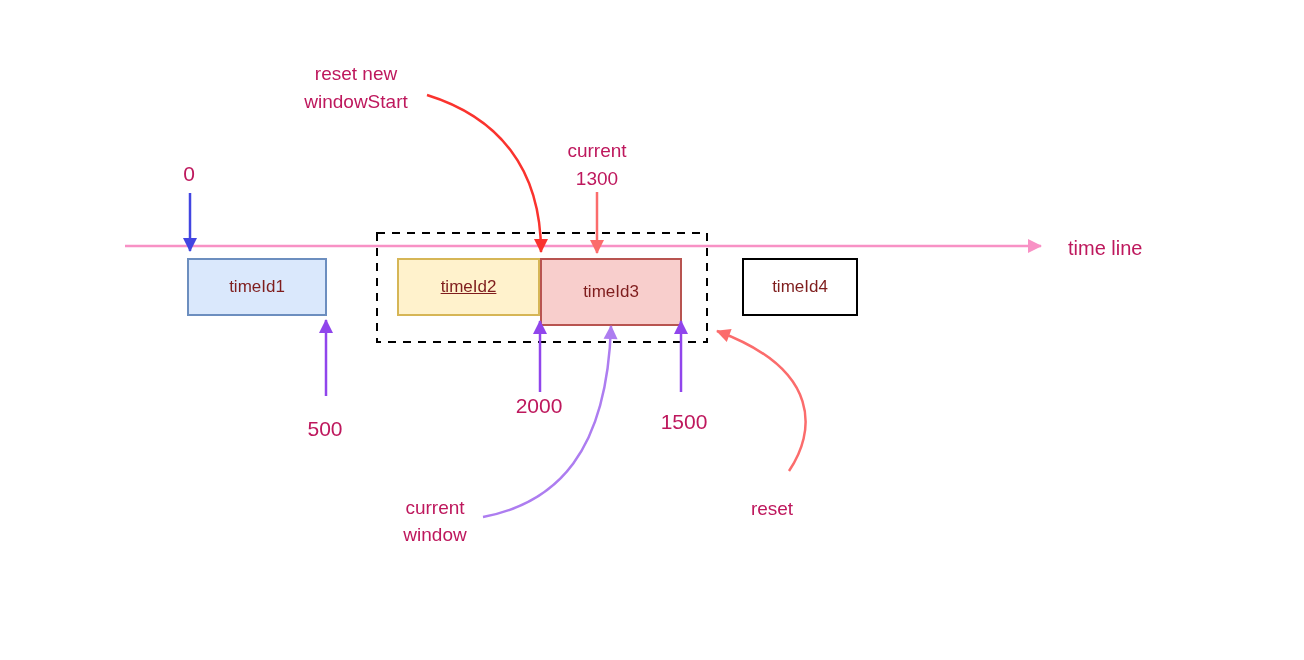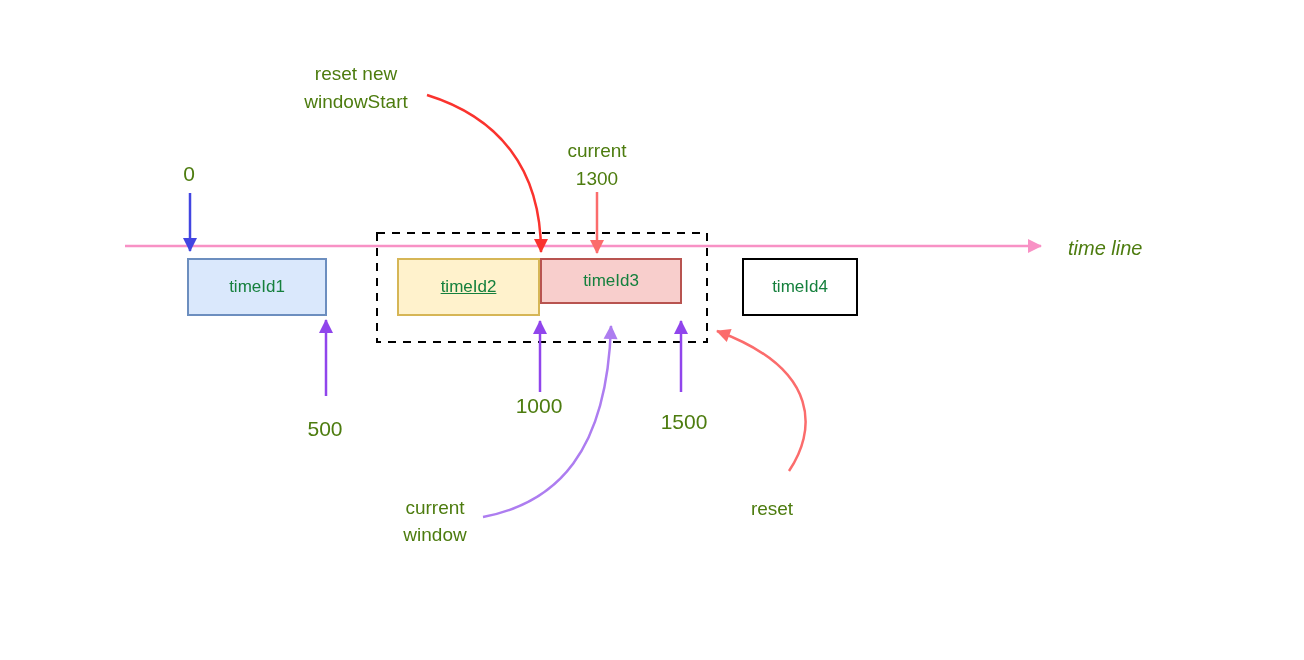--- a/index.html
+++ b/index.html
@@ -16,55 +16,55 @@
     overflow: hidden;
   }
   .box {
     position: absolute;
     box-sizing: border-box;
     border: 2px solid #000;
     display: flex;
     align-items: center;
     justify-content: center;
     font-size: 17px;
-    color: #15803d;
+    color: #7f1d1d;
     z-index: 1;
   }
   .arrows-layer {
     position: absolute;
     left: 0; top: 0;
     width: 1304px; height: 660px;
     z-index: 3;
     pointer-events: none;
   }
   .lbl {
     position: absolute;
-    color: #4d7c0f;
+    color: #be185d;
     text-align: center;
     white-space: pre-line;
     transform: translateX(-50%);
     z-index: 4;
     line-height: 28px;
   }
   .lbl.num { font-size: 21px; }
   .lbl.ann { font-size: 19px; }
-  .lbl.left-align { transform: none; text-align: center; font-style: italic; }
+  .lbl.left-align { transform: none; text-align: center; }
 </style>
 </head>
 <body>
 
 <div class="canvas">
 
   <div class="box" style="left: 187px; top: 258px; width: 140px; height: 58px; background-color: rgb(218, 232, 252); border-color: rgb(108, 142, 191);">
     <span>timeId1</span>
   </div>
   <div class="box" style="left: 397px; top: 258px; width: 143px; height: 58px; background-color: rgb(255, 242, 204); border-color: rgb(214, 182, 86); text-decoration: underline;">
     <span>timeId2</span>
   </div>
-  <div class="box" style="left: 540px; top: 258px; width: 142px; height: 46px; background-color: rgb(248, 206, 204); border-color: rgb(184, 84, 80);">
+  <div class="box" style="left: 540px; top: 258px; width: 142px; height: 68px; background-color: rgb(248, 206, 204); border-color: rgb(184, 84, 80);">
     <span>timeId3</span>
   </div>
   <div class="box" style="left: 742px; top: 258px; width: 116px; height: 58px; background-color: rgb(255, 255, 255); border-color: rgb(0, 0, 0);">
     <span>timeId4</span>
   </div>
 
   <svg class="arrows-layer" width="1304" height="660" viewBox="0 0 1304 660">
     <defs>
       <marker id="ah-pink" markerUnits="userSpaceOnUse" markerWidth="18" markerHeight="18" refX="14" refY="8" orient="auto">
         <path d="M1,1 L15,8 L1,15 Z" fill="#f891c5"></path>
@@ -100,21 +100,21 @@
 
     <path d="M 427 95 C 498 117, 541 168, 541 252" fill="none" stroke-width="2.5" marker-end="url(#ah-red)" stroke="#fa332e"></path>
 
     <path d="M 597 192 L 597 253" fill="none" stroke-width="2.5" marker-end="url(#ah-salmon)" stroke="#fb6c6c"></path>
 
     <path d="M 789 471 C 815 433, 823 370, 717 331" fill="none" stroke-width="2.5" marker-end="url(#ah-salmon)" stroke="#fb6c6c"></path>
   </svg>
 
   <div class="lbl num" style="left:189px; top:160px;">0</div>
   <div class="lbl num" style="left:325px; top:415px;">500</div>
-  <div class="lbl num" style="left:539px; top:392px;">1000</div>
+  <div class="lbl num" style="left:539px; top:392px;">2000</div>
   <div class="lbl num" style="left:684px; top:408px;">1500</div>
 
   <div class="lbl ann" style="left:356px; top:60px;">reset new
 windowStart</div>
   <div class="lbl ann" style="left:597px; top:137px;">current
 1300</div>
   <div class="lbl ann" style="left:435px; top:494px; line-height:27px;">current
 window</div>
   <div class="lbl ann" style="left:772px; top:495px;">reset</div>
   <div class="lbl ann left-align" style="left:1068px; top:234px; font-size:20px;">time line</div>

